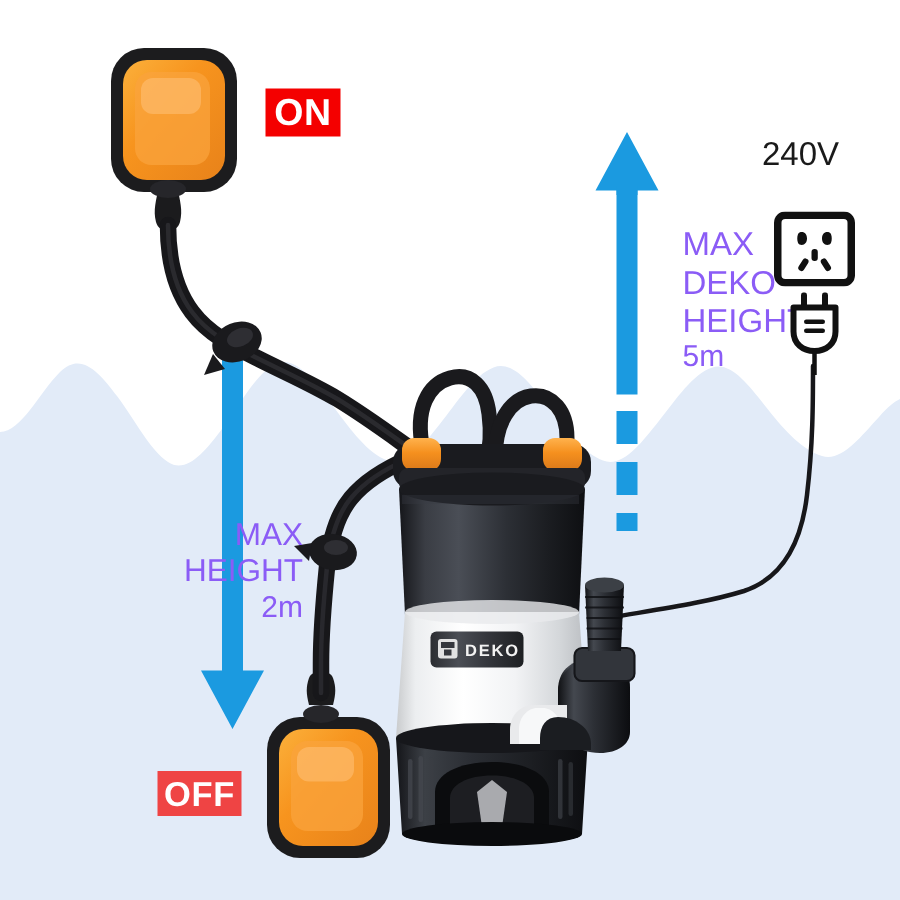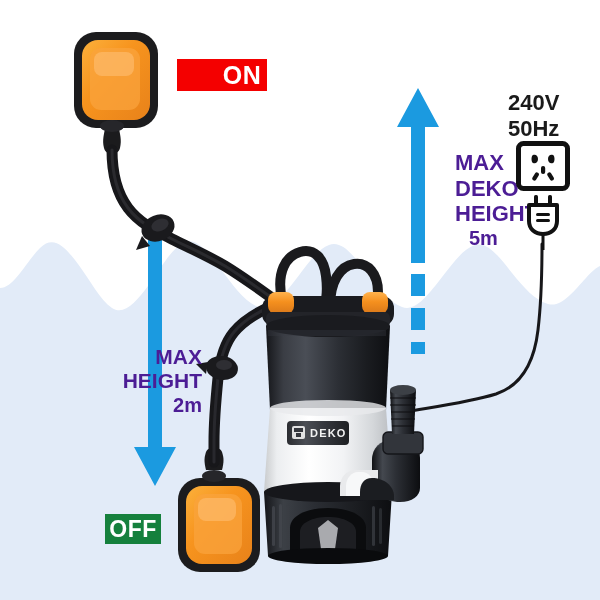--- a/index.html
+++ b/index.html
@@ -30,35 +30,35 @@
     font-weight:bold;
     letter-spacing:.5px;
     line-height:1;
   }
   #badge-on{left:177px;top:59px;width:50px;height:32px;font-size:25px;}
   #badge-off{left:105px;top:514px;width:56px;height:30px;font-size:23px;}
 
   
   .label-block{
     position:absolute;
-    color:#4c1d95;
+    color:#8b5cf6;
     line-height:1.16;
     white-space:nowrap;
   }
   #label-pump-height{left:455px;top:150px;text-align:left;font-size:22px;}
-  #label-pump-height .val{font-size:20px;margin-left:14px;}
+  #label-pump-height .val{font-size:20px;}
   #label-submersion{left:20px;top:345px;width:182px;text-align:right;font-size:21px;}
   #label-submersion .val{font-size:20px;}
 
   #label-voltage{
     position:absolute;left:508px;top:90px;width:80px;
     text-align:left;font-size:22px;color:#1a1a1a;line-height:1.2;
   }
 
-  .lbl-line{display:block;font-weight:bold;}
+  .lbl-line{display:block;}
 
   
   .icon-abs{position:absolute;}
   #socket-icon{left:516px;top:141px;}
   #plug-icon{left:518px;top:193px;}
 
   
   #arrow-up{position:absolute;left:396px;top:86px;}
   #arrow-down{position:absolute;left:133px;top:236px;}
 
@@ -292,40 +292,39 @@
           <ellipse cx="403" cy="390" rx="13" ry="5" fill="#3c4046"></ellipse>
 
           <path d="M356,470 C346,470 340,478 340,486 L340,496 L378,496 L378,470 Z" fill="#e9eaec"></path>
           <path d="M362,472 C368,472 374,478 374,486 L374,496 L346,496 L346,486 C346,478 352,472 358,472 Z" fill="#f7f8f9"></path>
           <path d="M372,478 C384,478 394,486 394,496 L394,500 L360,500 L360,492 C360,484 364,478 372,478 Z" fill="#1b1d21"></path>
         </g>
       </g>
     </svg>
   </div>
 
-  <div id="badge-on" class="badge" style="background:#f40000;padding-left:40px;">ON</div>
-
-  <div id="badge-off" class="badge" style="background:#15803d;">OFF</div>
+  <div id="badge-on" class="badge" style="background:#f40000;">ON</div>
+
+  <div id="badge-off" class="badge" style="background:#ef4444;">OFF</div>
 
   <div id="label-pump-height" class="label-block">
     <span class="lbl-line">MAX</span>
     <span class="lbl-line">DEKO</span>
     <span class="lbl-line">HEIGHT</span>
     <span class="lbl-line val">5m</span>
   </div>
 
   <div id="label-submersion" class="label-block">
     <span class="lbl-line">MAX</span>
     <span class="lbl-line">HEIGHT</span>
     <span class="lbl-line val">2m</span>
   </div>
 
   <div id="label-voltage">
     <span class="lbl-line">240V</span>
-    <span class="lbl-line">50Hz</span>
   </div>
 
   <div id="socket-icon" class="icon-abs">
     <svg width="54" height="50" viewBox="0 0 54 50" xmlns="http://www.w3.org/2000/svg">
       <rect x="2.5" y="2.5" width="49" height="45" rx="5" fill="#ffffff" stroke="#111111" stroke-width="5"></rect>
 
       <path d="M17,14 C20,13 22,15 22,18 C22,21 20,23 17,22 C15,21.4 15,14.6 17,14 Z" fill="#111111"></path>
       <path d="M37,14 C34,13 32,15 32,18 C32,21 34,23 37,22 C39,21.4 39,14.6 37,14 Z" fill="#111111"></path>
 
       <rect x="25" y="25" width="4.2" height="8" rx="2" fill="#111111"></rect>

